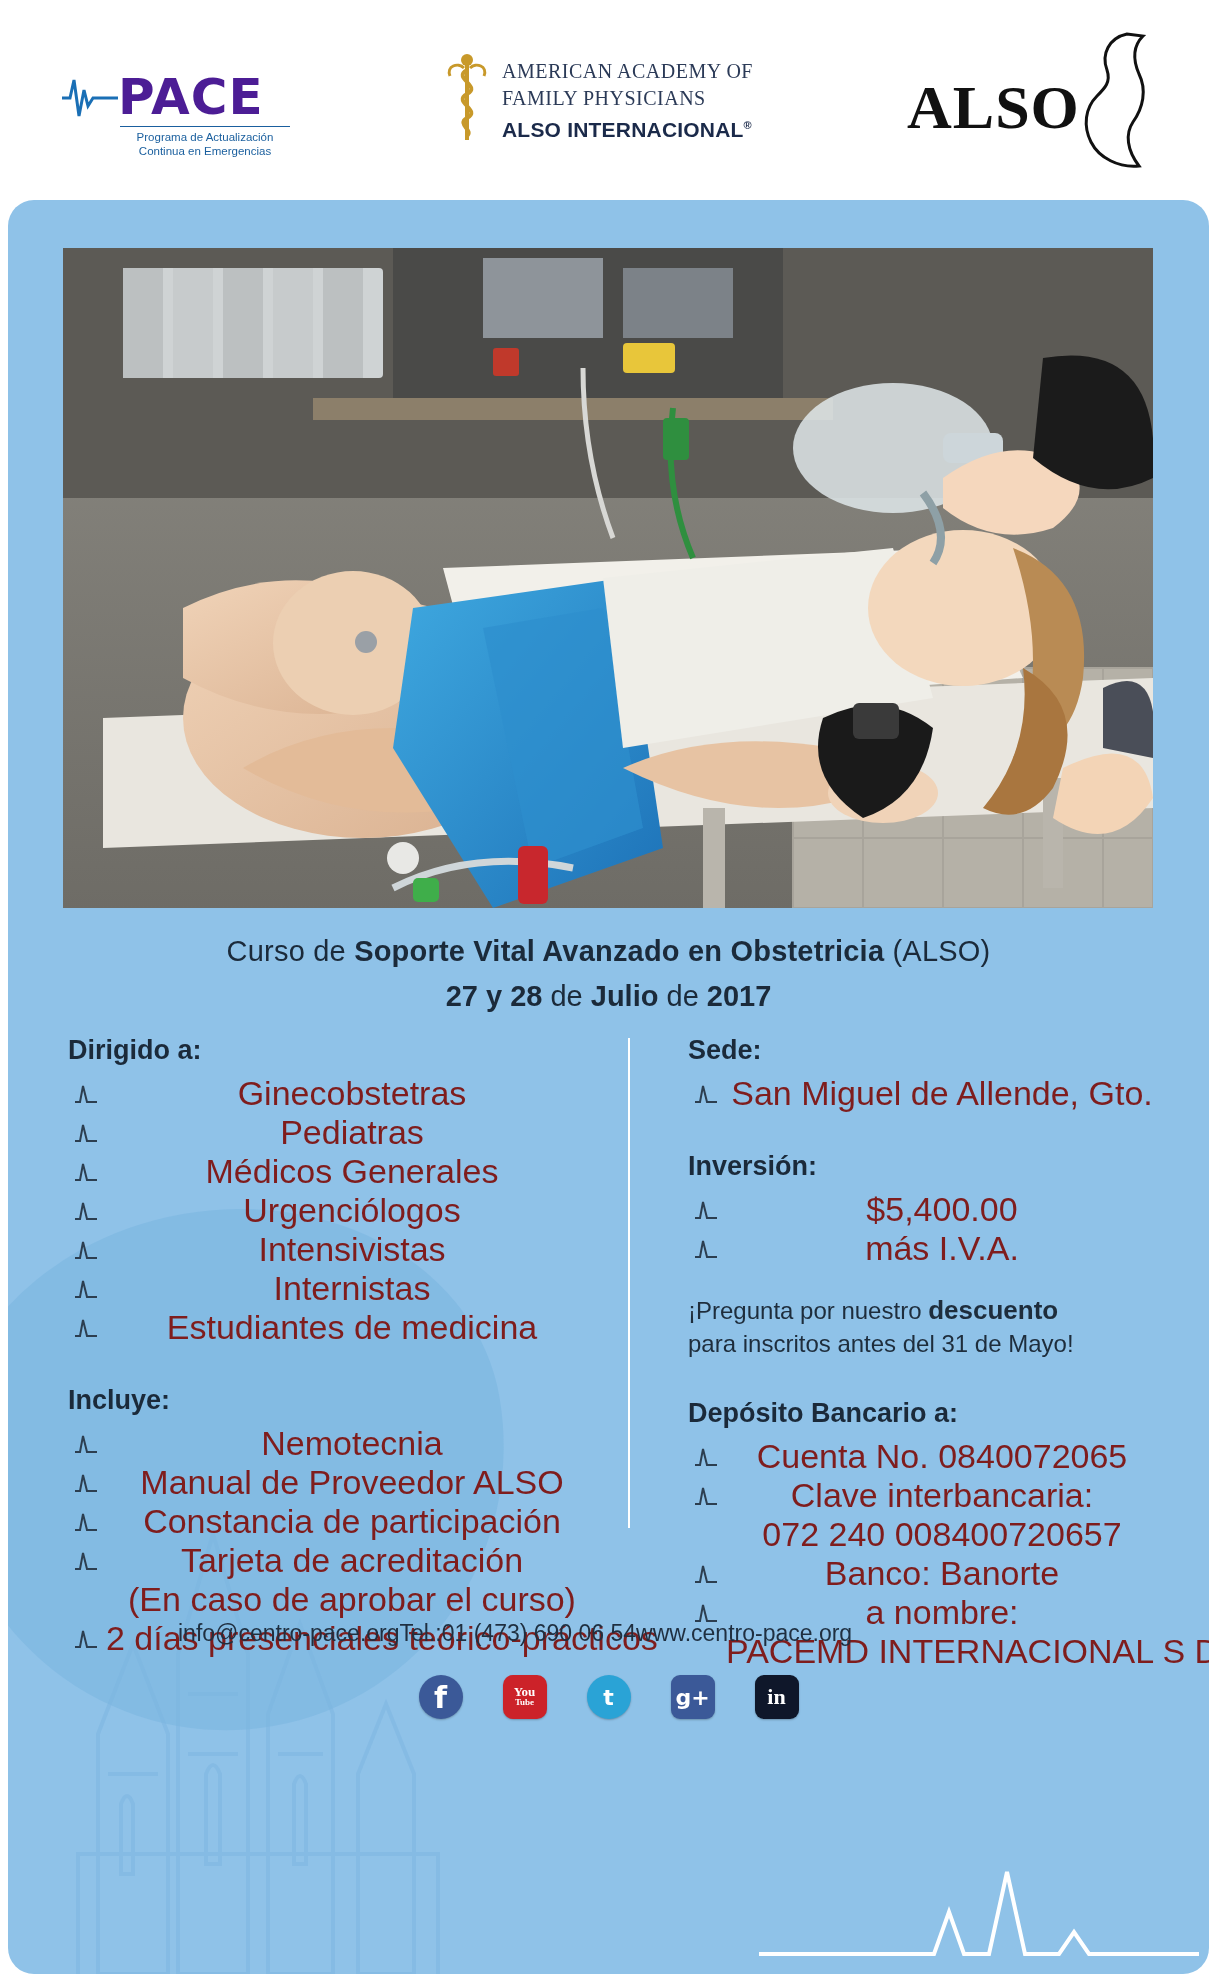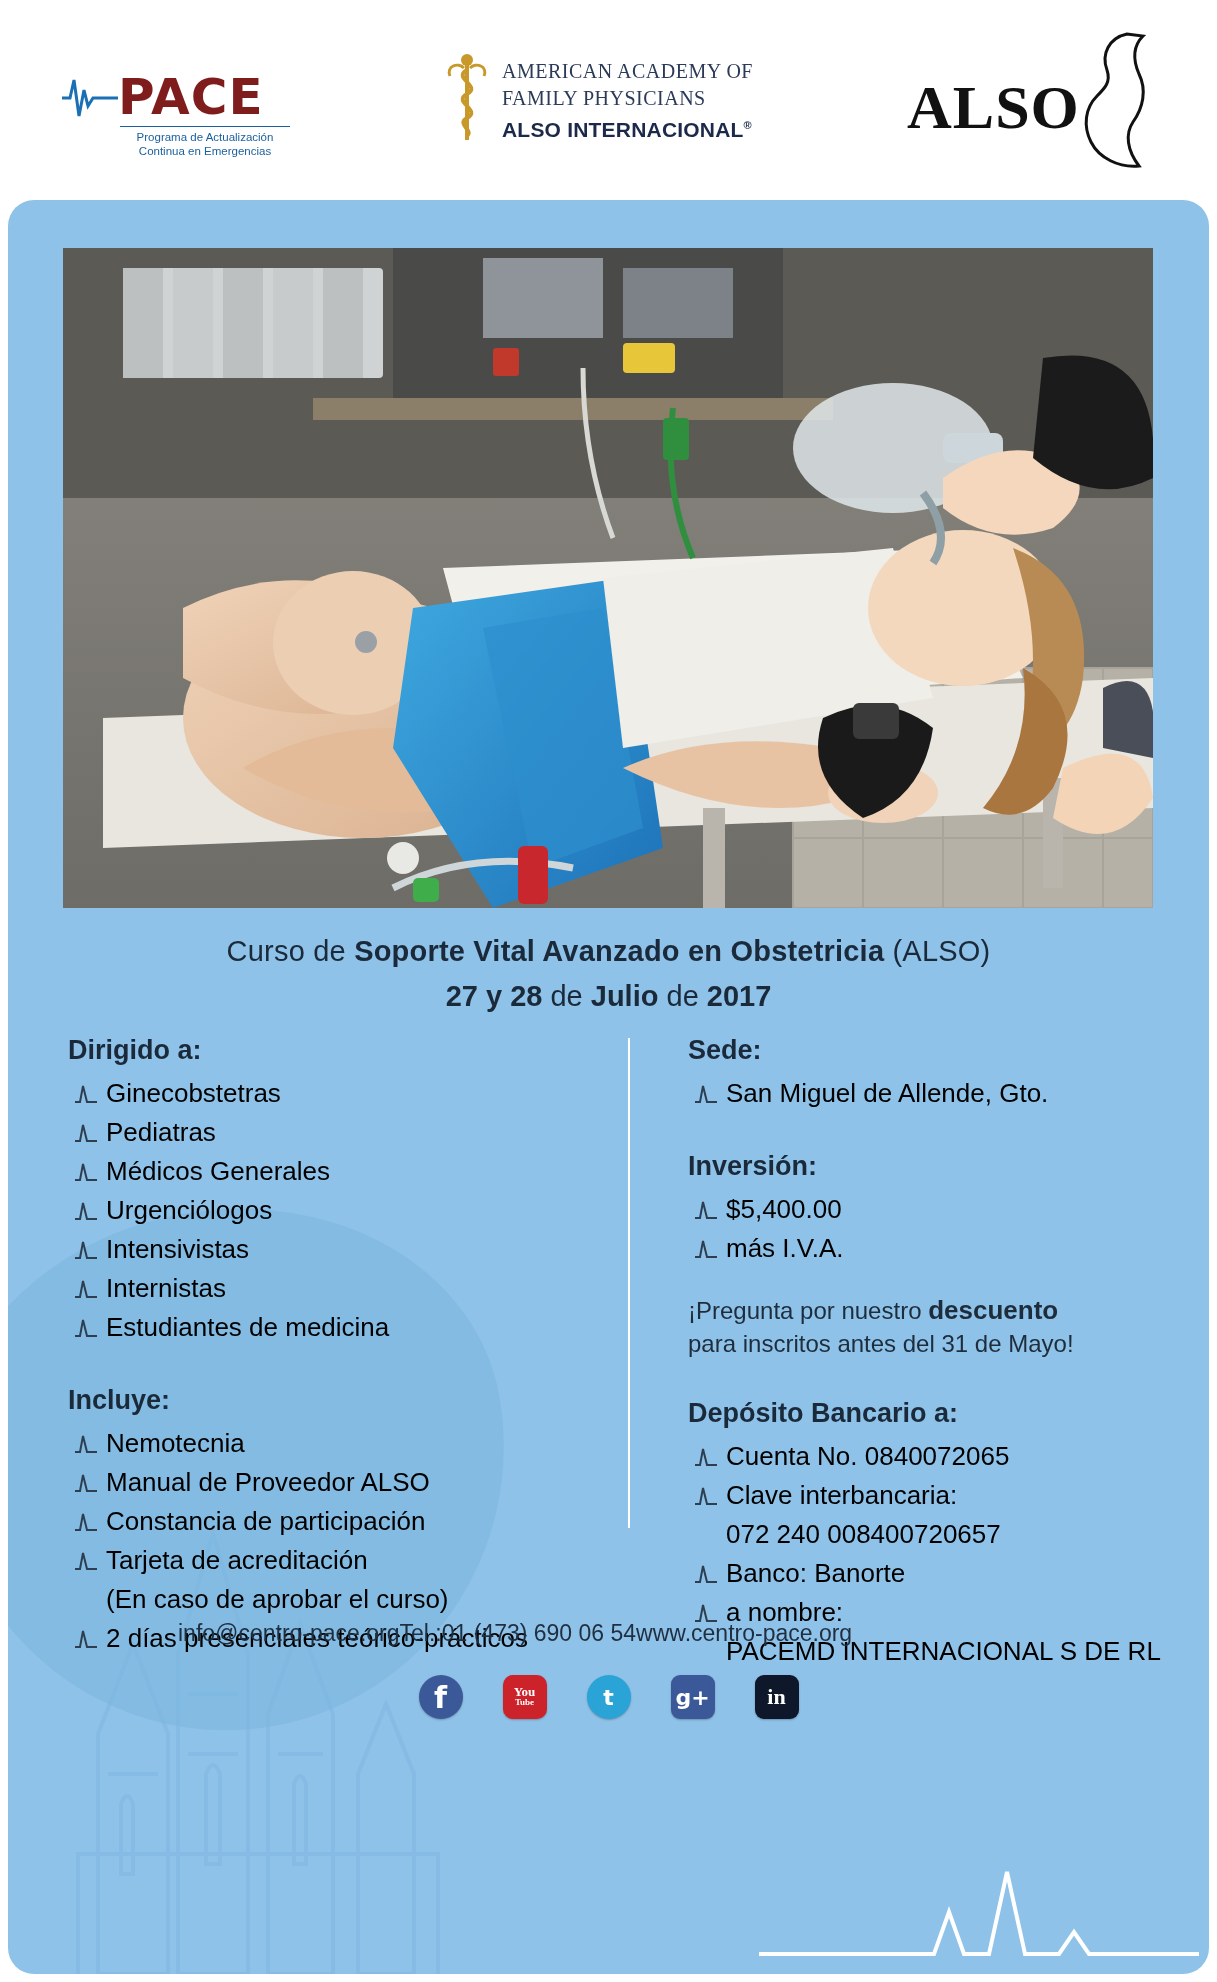--- a/index.html
+++ b/index.html
@@ -40,21 +40,21 @@
     left: 0; top: 28px;
     width: 60px; height: 60px;
   }
   .pace-logo .pace-word {
     position: absolute;
     left: 58px; top: 28px;
     font-family: "DejaVu Sans", sans-serif;
     font-weight: bold;
     font-size: 50px;
     letter-spacing: 1px;
-    color: #7f1d1d;
+    color: #4c1d95;
   }
   .pace-logo .pace-sub {
     position: absolute;
     left: 60px; top: 86px;
     width: 170px;
     text-align: center;
     font-size: 11.5px;
     color: #1a5f9e;
     line-height: 14px;
     border-top: 1.5px solid #1a5f9e;
@@ -225,24 +225,25 @@
   .sec-head.spaced { margin-top: 38px; }
 
   ul.tick-list {
     list-style: none;
     margin: 0;
     padding: 0;
   }
   ul.tick-list li {
     position: relative;
     padding-left: 38px;
-    font-size: 26px;
+    font-size: 34px;
     line-height: 39px;
-    color: #000000;
+    color: #7f1d1d;
     white-space: nowrap;
+    text-align: center;
   }
   ul.tick-list li .tick {
     position: absolute;
     left: 6px;
     top: 8px;
     width: 24px;
     height: 22px;
   }
   ul.tick-list li.no-tick { padding-left: 38px; }
 

